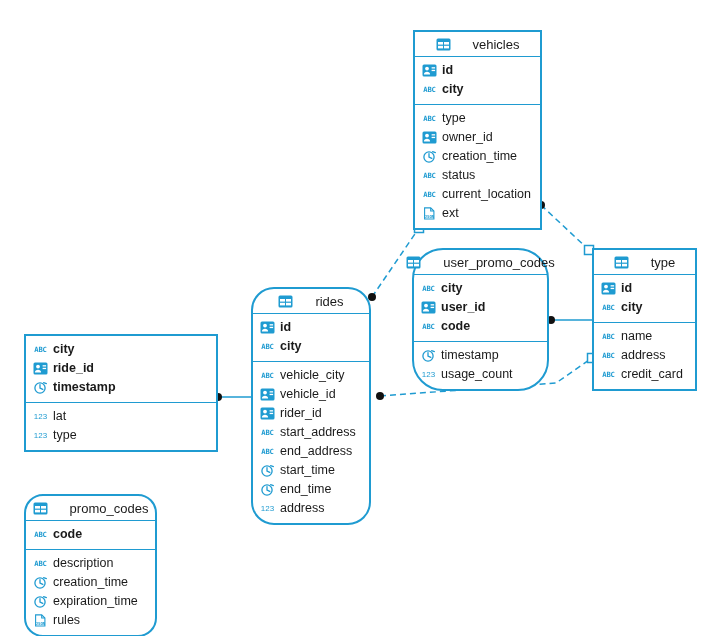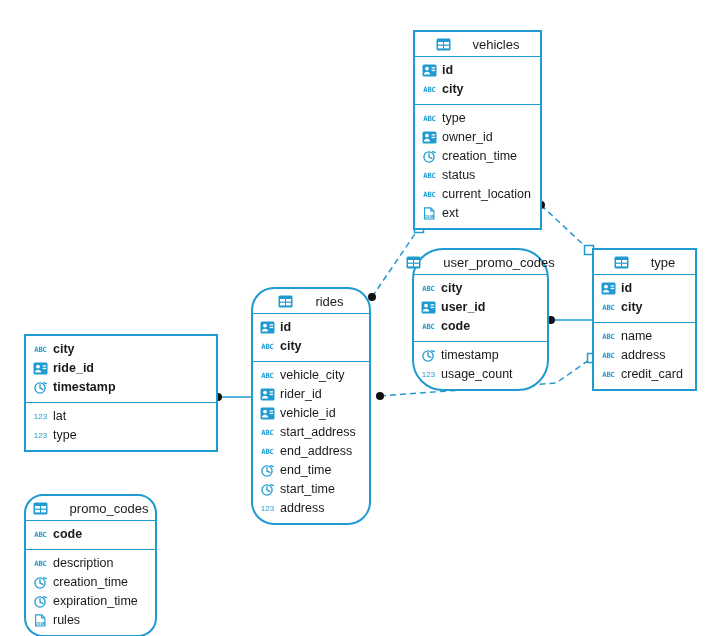--- a/index.html
+++ b/index.html
@@ -359,37 +359,37 @@
           <div class="field">
             <span class="ico">
               <svg width="15" height="13" viewBox="0 0 15 13">
       <rect x="0.5" y="0.5" width="14" height="12" rx="1.5" fill="#1f9bd1"></rect>
       <circle cx="5" cy="4.6" r="1.9" fill="#fff"></circle>
       <path d="M1.9 10.4c0-1.8 1.4-2.7 3.1-2.7s3.1 0.9 3.1 2.7z" fill="#fff"></path>
       <rect x="9.6" y="3.2" width="3.5" height="1.3" fill="#fff"></rect>
       <rect x="9.6" y="5.8" width="3.5" height="1.3" fill="#fff"></rect>
     </svg>
             </span>
+            <span class="fname">vehicle_id</span>
+          </div>
+          <div class="field">
+            <span class="ico">
+              <svg width="15" height="13" viewBox="0 0 15 13">
+      <rect x="0.5" y="0.5" width="14" height="12" rx="1.5" fill="#1f9bd1"></rect>
+      <circle cx="5" cy="4.6" r="1.9" fill="#fff"></circle>
+      <path d="M1.9 10.4c0-1.8 1.4-2.7 3.1-2.7s3.1 0.9 3.1 2.7z" fill="#fff"></path>
+      <rect x="9.6" y="3.2" width="3.5" height="1.3" fill="#fff"></rect>
+      <rect x="9.6" y="5.8" width="3.5" height="1.3" fill="#fff"></rect>
+    </svg>
+            </span>
             <span class="fname">rider_id</span>
           </div>
           <div class="field">
             <span class="ico">
               <svg width="15" height="13" viewBox="0 0 15 13">
-      <rect x="0.5" y="0.5" width="14" height="12" rx="1.5" fill="#1f9bd1"></rect>
-      <circle cx="5" cy="4.6" r="1.9" fill="#fff"></circle>
-      <path d="M1.9 10.4c0-1.8 1.4-2.7 3.1-2.7s3.1 0.9 3.1 2.7z" fill="#fff"></path>
-      <rect x="9.6" y="3.2" width="3.5" height="1.3" fill="#fff"></rect>
-      <rect x="9.6" y="5.8" width="3.5" height="1.3" fill="#fff"></rect>
-    </svg>
-            </span>
-            <span class="fname">vehicle_id</span>
-          </div>
-          <div class="field">
-            <span class="ico">
-              <svg width="15" height="13" viewBox="0 0 15 13">
       <text x="7.5" y="8.6" font-family="'DejaVu Sans Mono',monospace" font-size="7.2" font-weight="bold" fill="#1f9bd1" text-anchor="middle" letter-spacing="-0.2">ABC</text>
     </svg>
             </span>
             <span class="fname">start_address</span>
           </div>
           <div class="field">
             <span class="ico">
               <svg width="15" height="13" viewBox="0 0 15 13">
       <text x="7.5" y="8.6" font-family="'DejaVu Sans Mono',monospace" font-size="7.2" font-weight="bold" fill="#1f9bd1" text-anchor="middle" letter-spacing="-0.2">ABC</text>
     </svg>
@@ -397,31 +397,31 @@
             <span class="fname">end_address</span>
           </div>
           <div class="field">
             <span class="ico">
               <svg width="15" height="13" viewBox="0 0 15 13">
       <circle cx="7" cy="7" r="5.1" fill="none" stroke="#1f9bd1" stroke-width="1.3"></circle>
       <path d="M7 3.6 L7 7 L9.8 8.4" fill="none" stroke="#1f9bd1" stroke-width="1.3" stroke-linecap="round"></path>
       <path d="M10.6 1.6 L13.4 2.6" stroke="#1f9bd1" stroke-width="1.2" stroke-linecap="round"></path>
     </svg>
             </span>
+            <span class="fname">start_time</span>
+          </div>
+          <div class="field">
+            <span class="ico">
+              <svg width="15" height="13" viewBox="0 0 15 13">
+      <circle cx="7" cy="7" r="5.1" fill="none" stroke="#1f9bd1" stroke-width="1.3"></circle>
+      <path d="M7 3.6 L7 7 L9.8 8.4" fill="none" stroke="#1f9bd1" stroke-width="1.3" stroke-linecap="round"></path>
+      <path d="M10.6 1.6 L13.4 2.6" stroke="#1f9bd1" stroke-width="1.2" stroke-linecap="round"></path>
+    </svg>
+            </span>
             <span class="fname">end_time</span>
-          </div>
-          <div class="field">
-            <span class="ico">
-              <svg width="15" height="13" viewBox="0 0 15 13">
-      <circle cx="7" cy="7" r="5.1" fill="none" stroke="#1f9bd1" stroke-width="1.3"></circle>
-      <path d="M7 3.6 L7 7 L9.8 8.4" fill="none" stroke="#1f9bd1" stroke-width="1.3" stroke-linecap="round"></path>
-      <path d="M10.6 1.6 L13.4 2.6" stroke="#1f9bd1" stroke-width="1.2" stroke-linecap="round"></path>
-    </svg>
-            </span>
-            <span class="fname">start_time</span>
           </div>
           <div class="field">
             <span class="ico">
               <svg width="15" height="13" viewBox="0 0 15 13">
       <text x="7.5" y="9.2" font-family="'Liberation Sans',sans-serif" font-size="8" fill="#1f9bd1" text-anchor="middle">123</text>
     </svg>
             </span>
             <span class="fname">address</span>
           </div>
         </div>

